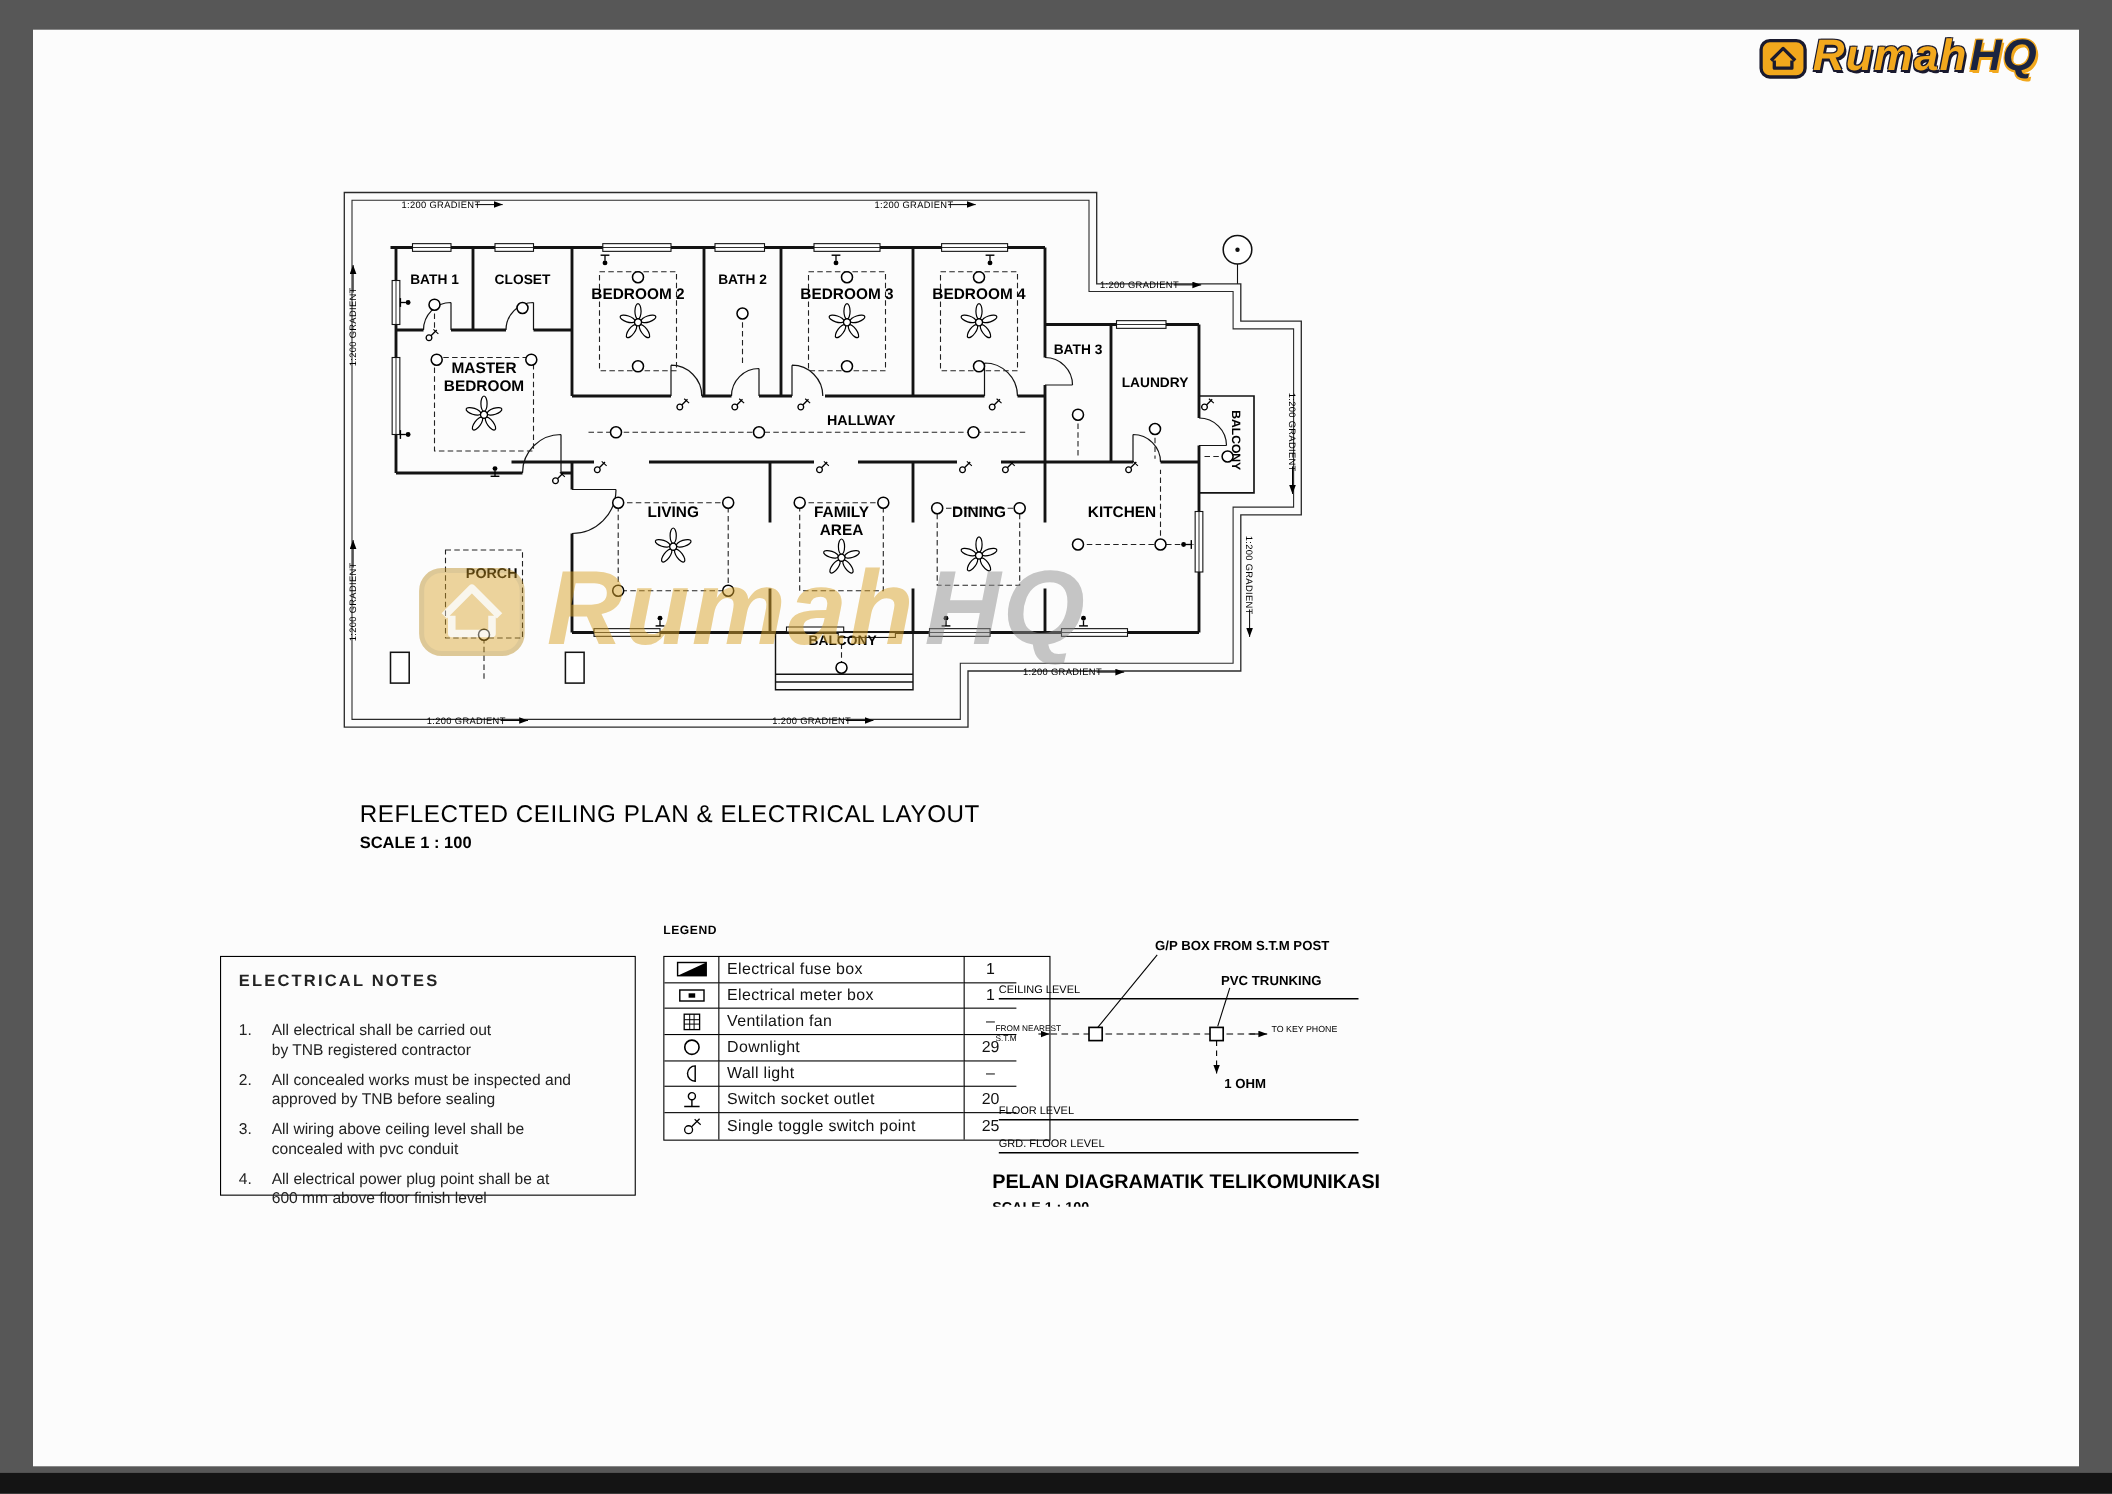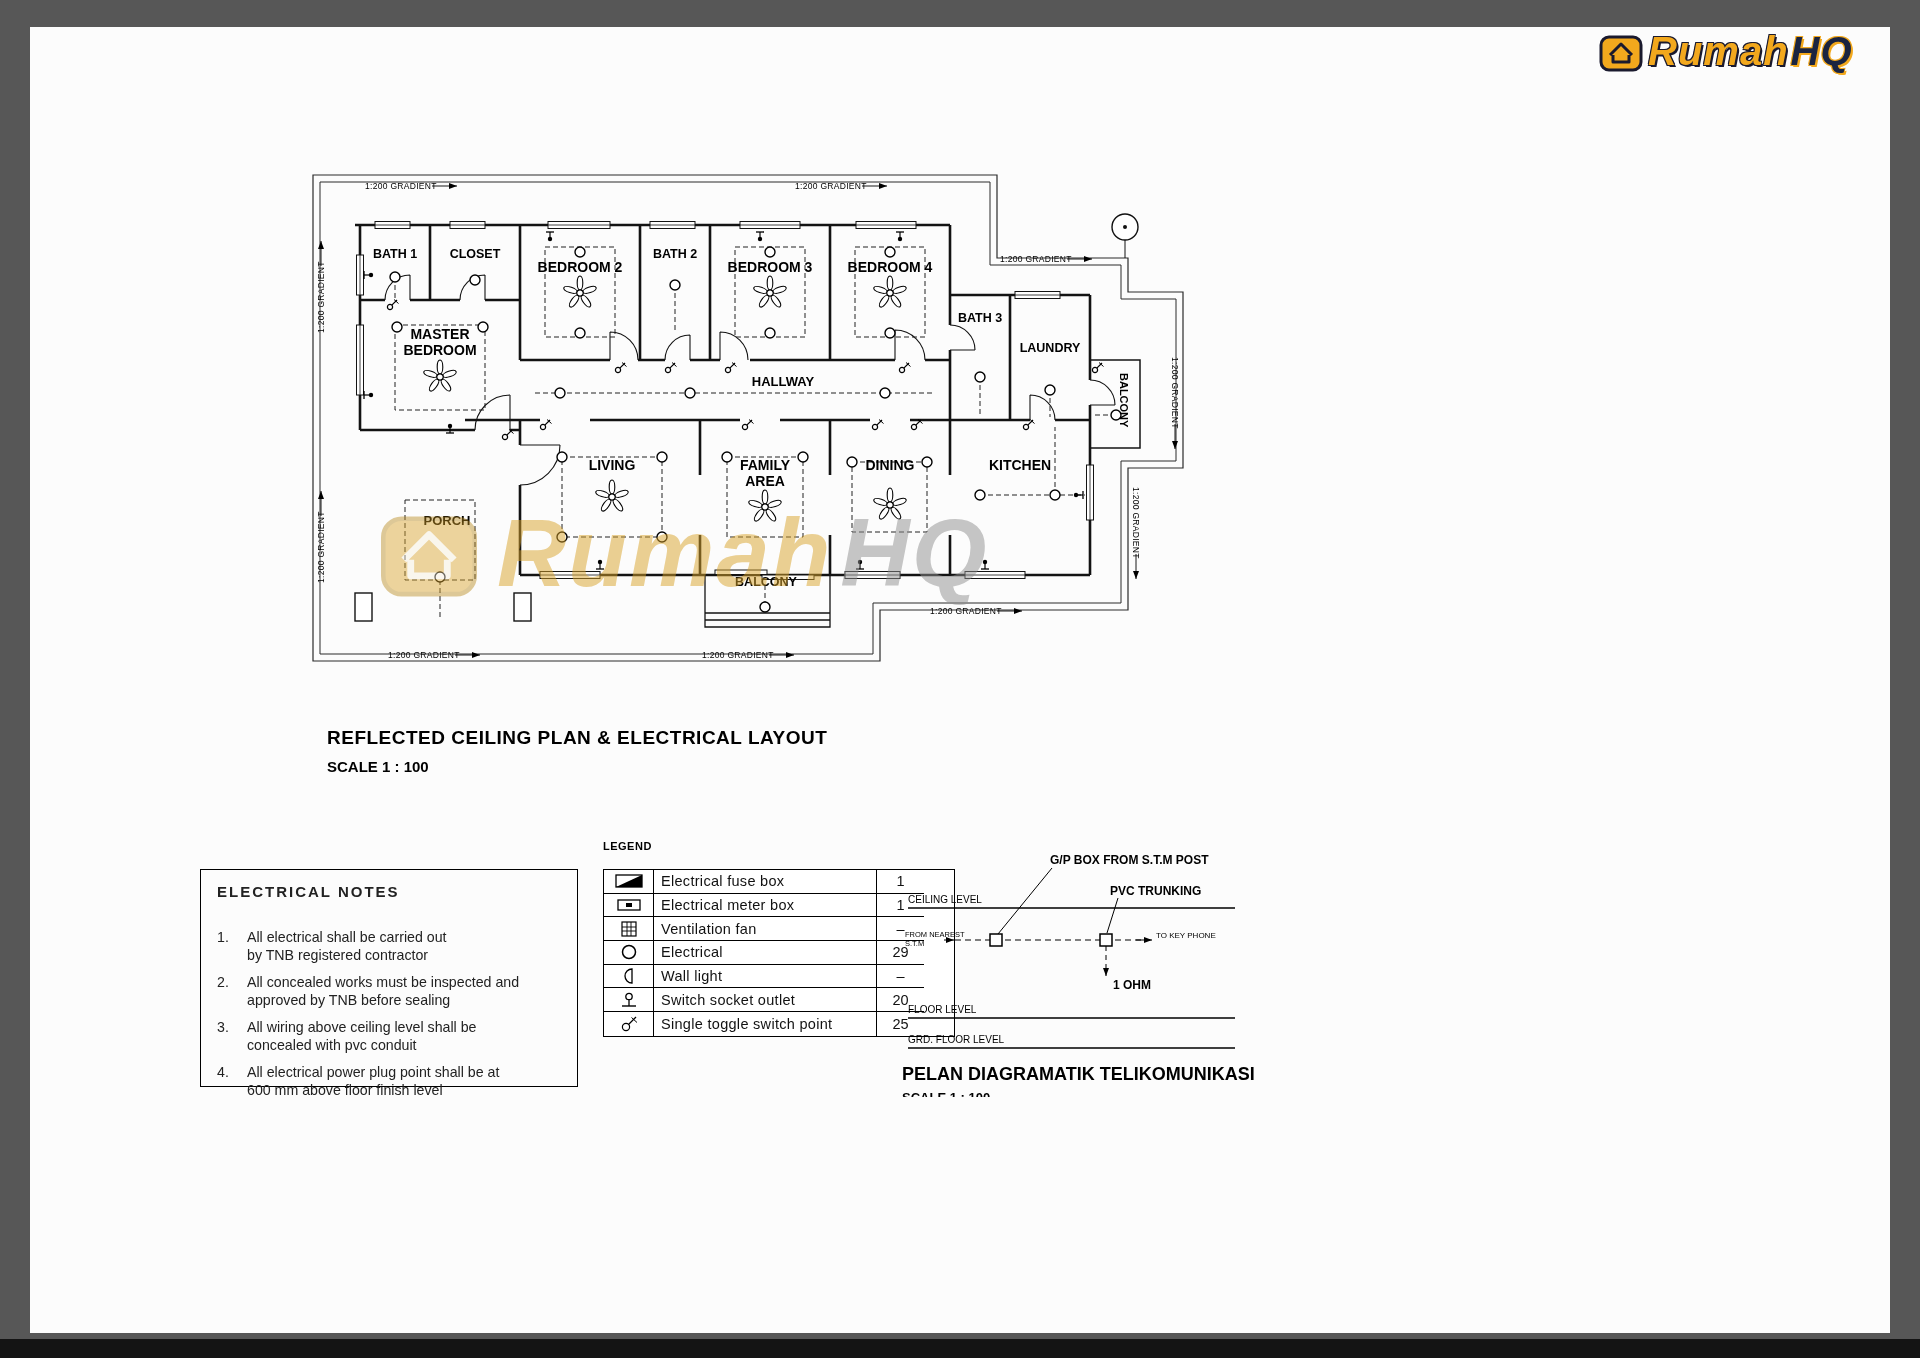--- a/index.html
+++ b/index.html
@@ -17,21 +17,21 @@
   .watermark .word{font-size:96px;font-weight:900;font-style:italic;letter-spacing:2px}
   .watermark .rumah{color:#d9a32a;opacity:.5}
   .watermark .hq{color:#8f8f8f;opacity:.5;margin-left:-6px}
   
   .plan{position:absolute;left:270px;top:138px;width:910px;height:515px;z-index:1}
   .plan text{font-family:"Liberation Sans",sans-serif;fill:#000}
   .plan .rl{font-size:14px;font-weight:bold;text-anchor:middle}
   .plan .rl-sm{font-size:12.5px;font-weight:bold;text-anchor:middle}
   .plan .gtxt{font-size:8.5px;letter-spacing:.3px}
   
-  .main-title{position:absolute;left:297px;top:700px;font-size:19px;font-weight:bold;letter-spacing:.5px;color:#000}
+  .main-title{position:absolute;left:297px;top:700px;font-size:22px;font-weight:normal;letter-spacing:.5px;color:#000}
   .scale-title{position:absolute;left:297px;top:731px;font-size:15px;font-weight:bold;color:#000}
   
   .notes{position:absolute;left:170px;top:842px;width:378px;height:218px;border:1.6px solid #000;padding:13px 16px;color:#222}
   .notes-title{font-size:15px;font-weight:bold;letter-spacing:2px;margin-bottom:29px}
   .note-item{display:flex;margin-bottom:10px;font-size:14.2px;line-height:17.5px}
   .note-num{width:30px;flex:none}
   
   .legend-title{position:absolute;left:573px;top:813px;font-size:11px;font-weight:bold;letter-spacing:.5px;color:#000}
   .legend-table{position:absolute;left:573px;top:842px;width:352px;border:1.6px solid #000;background:#fff}
   .lrow{display:grid;grid-template-columns:49px 223px 48px;height:23.7px}
@@ -382,21 +382,21 @@
       </div>
       <div class="lcell llabel">Ventilation fan</div>
       <div class="lcell lcount">–</div>
     </div>
     <div class="lrow">
       <div class="lcell licon">
         <svg width="18" height="18">
             <circle cx="9" cy="9" r="6.5" fill="#fff" stroke="#000" stroke-width="1.5"></circle>
           </svg>
       </div>
-      <div class="lcell llabel">Electrical</div>
+      <div class="lcell llabel">Downlight</div>
       <div class="lcell lcount">29</div>
     </div>
     <div class="lrow">
       <div class="lcell licon">
         <svg width="18" height="20">
             <path d="M12,3 A7,7 0 0 0 12,17 Z" fill="#fff" stroke="#000" stroke-width="1.3"></path>
           </svg>
       </div>
       <div class="lcell llabel">Wall light</div>
       <div class="lcell lcount">–</div>

